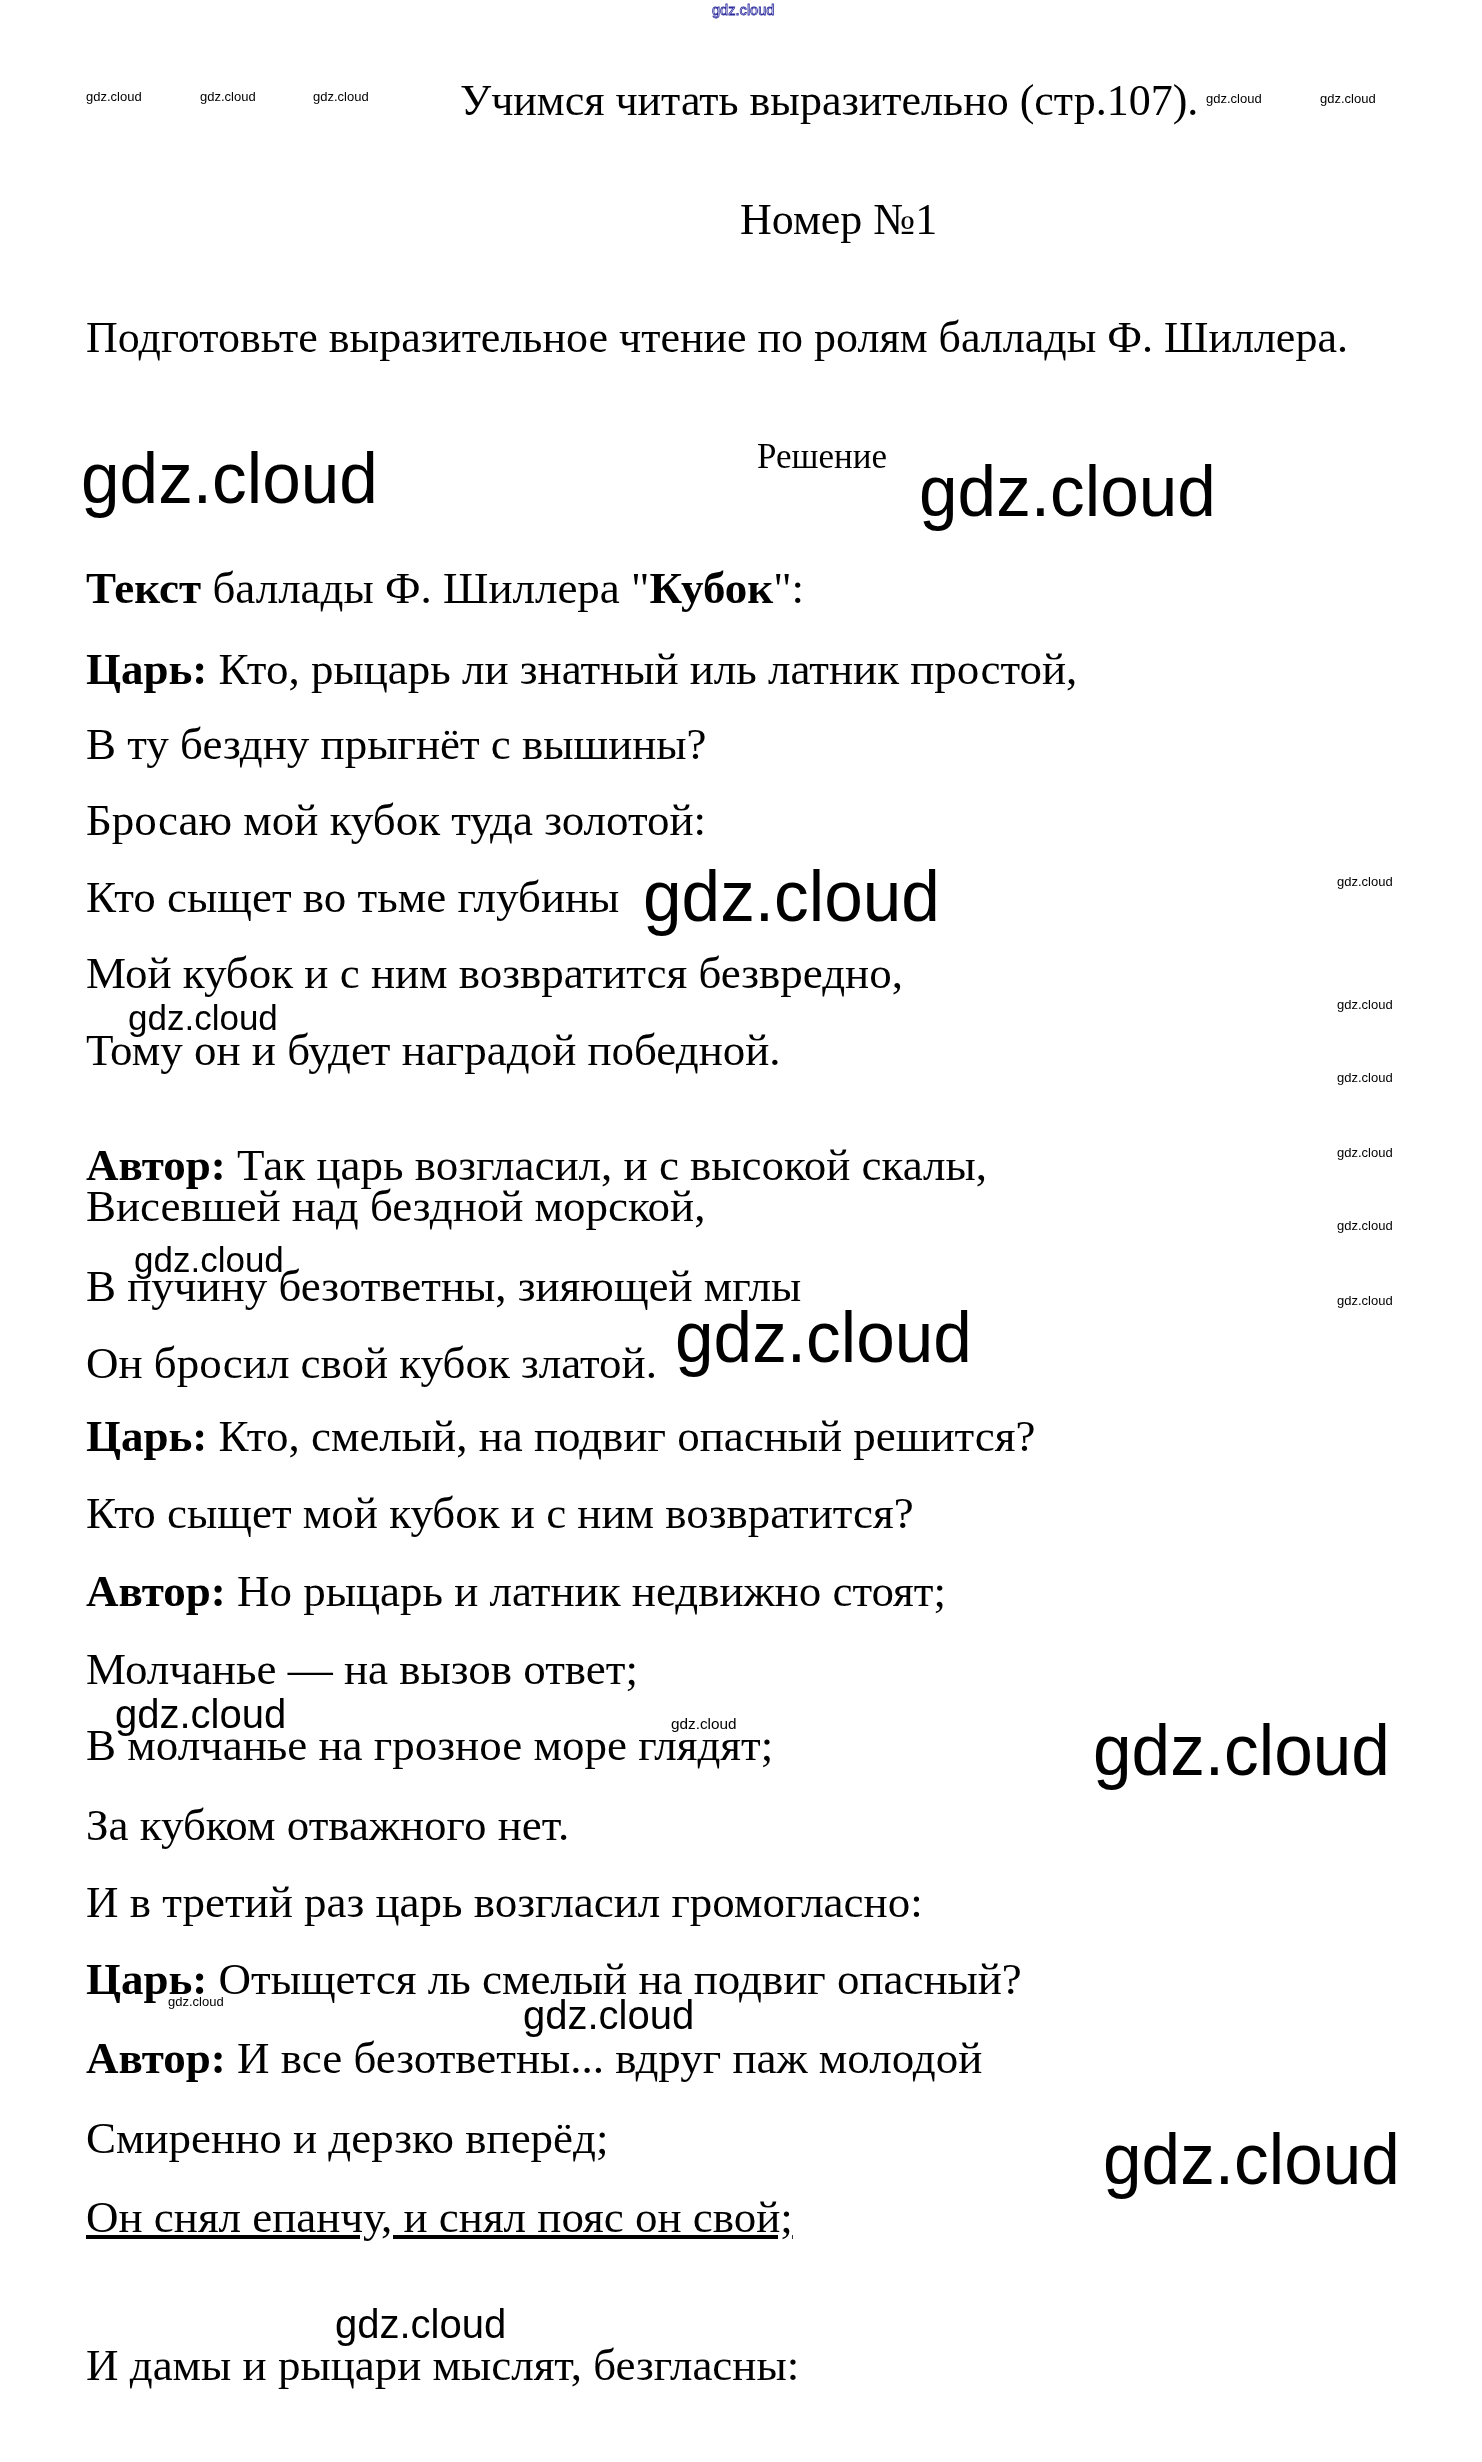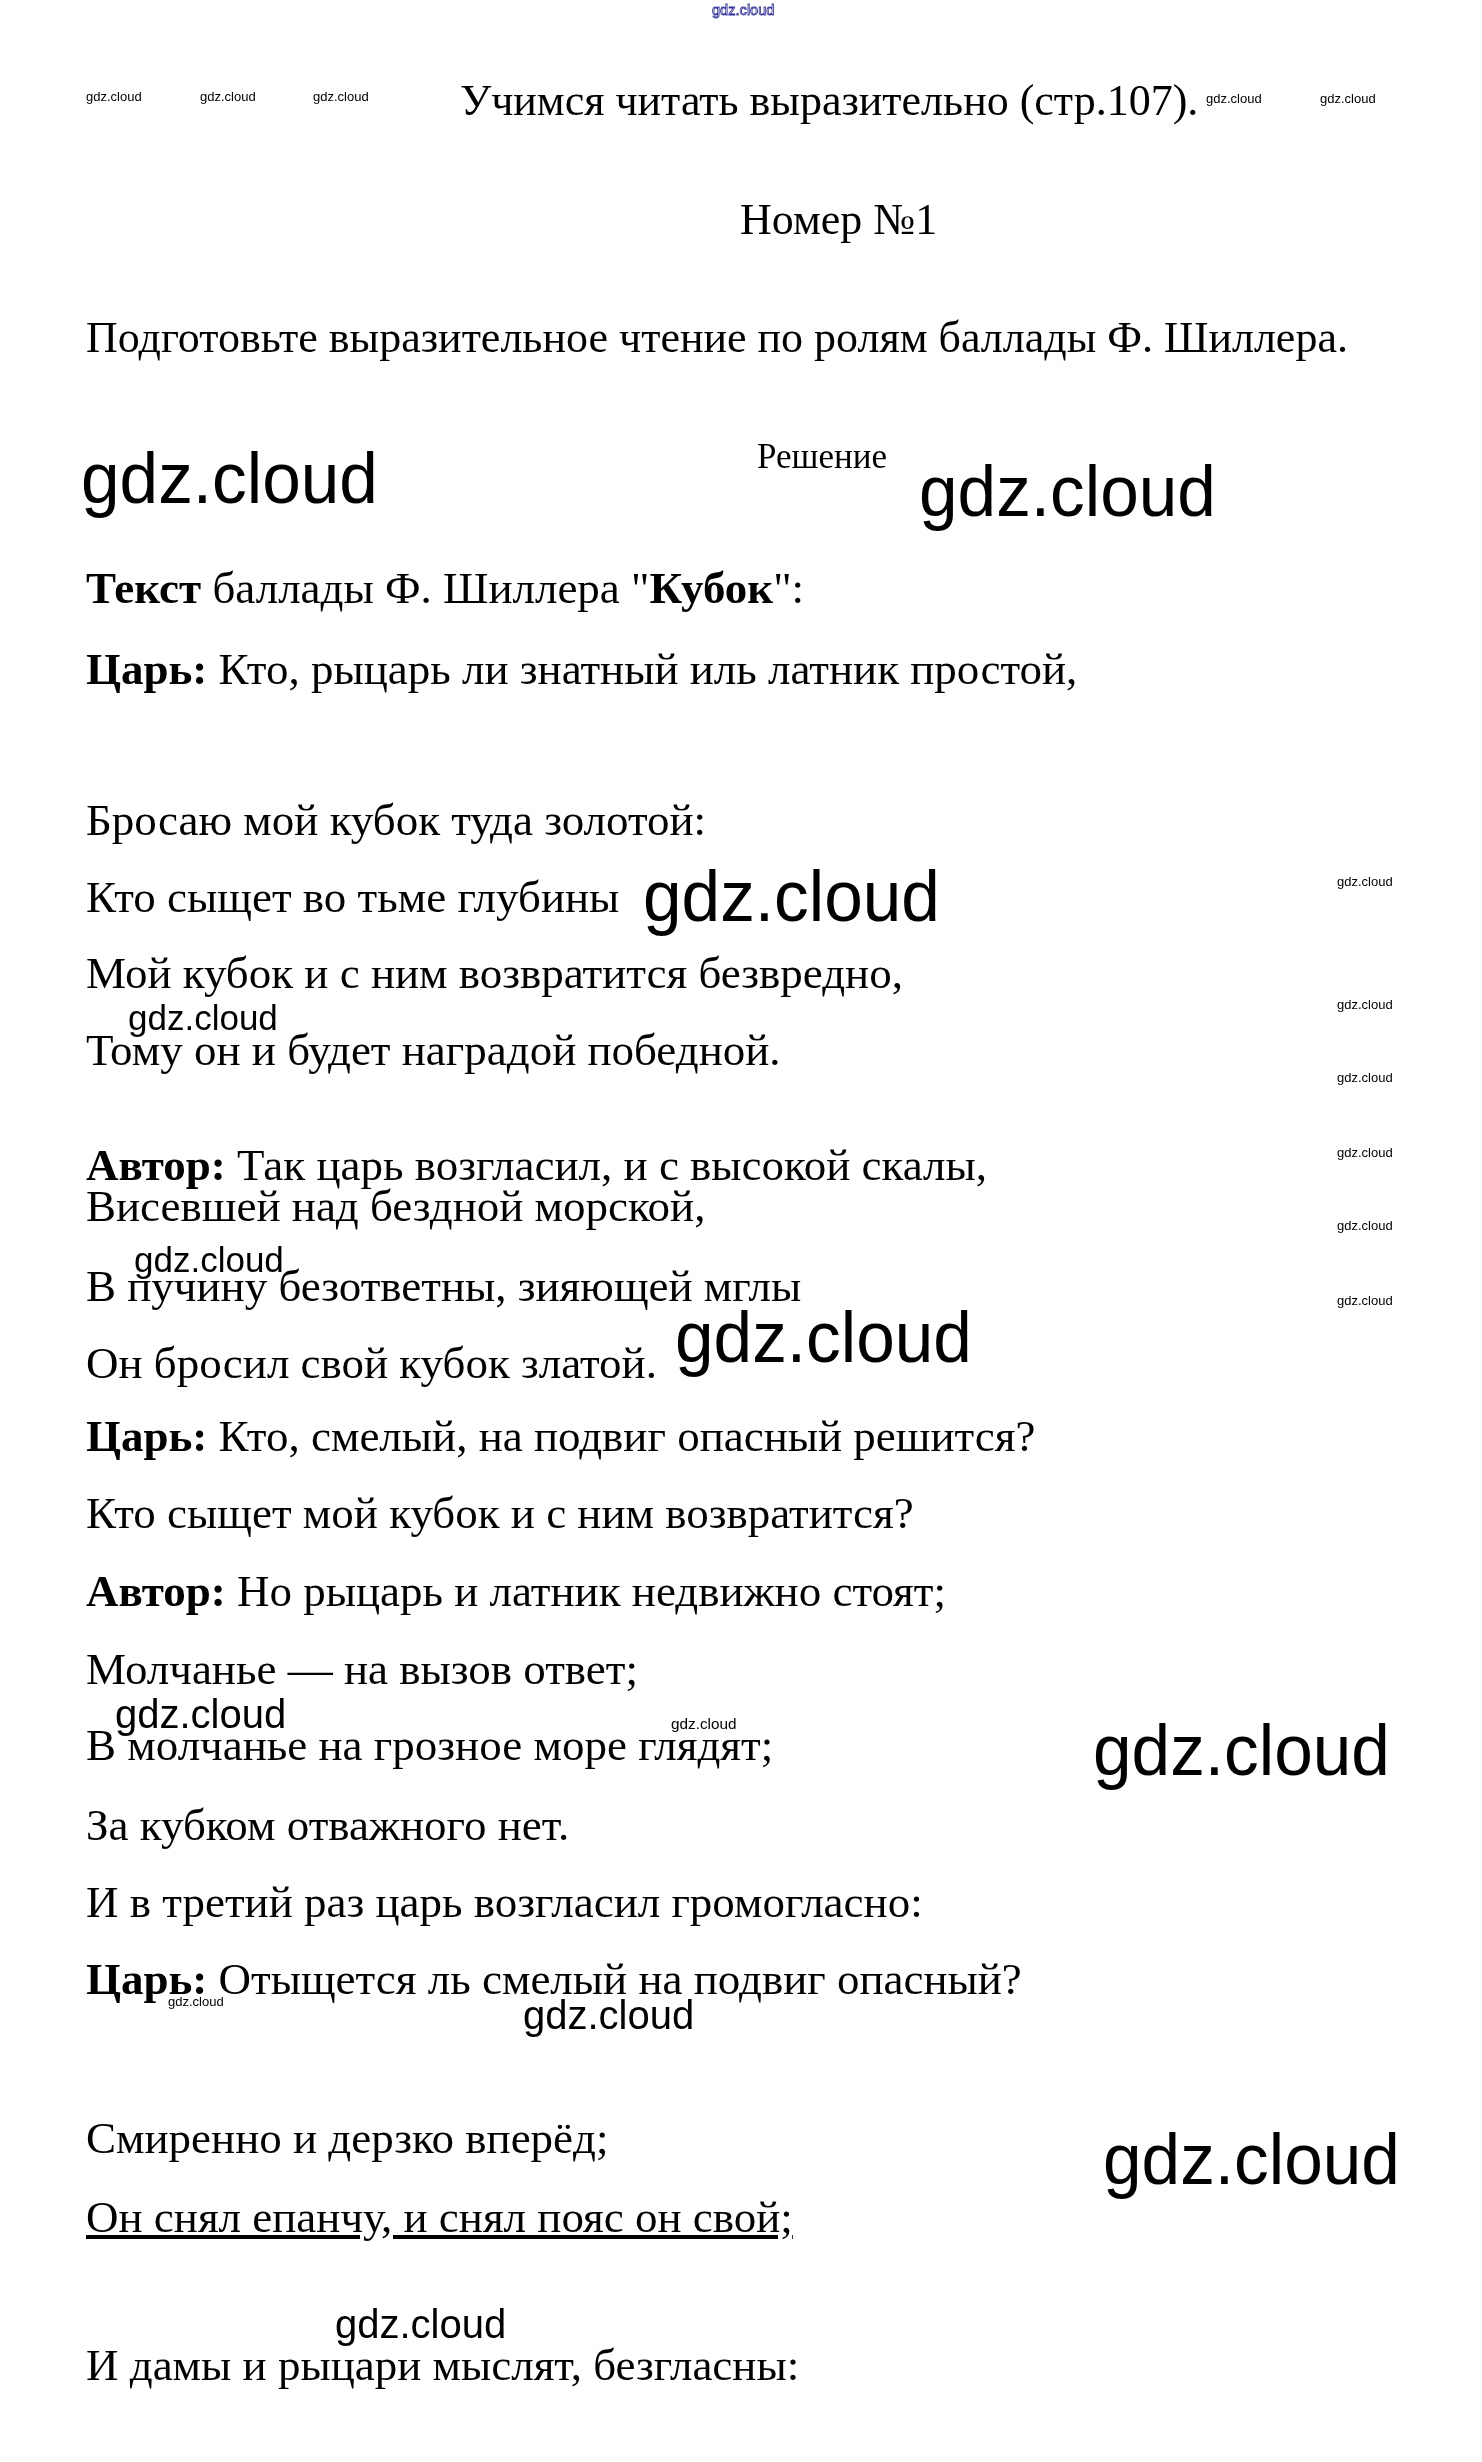--- a/index.html
+++ b/index.html
@@ -55,36 +55,38 @@
 
   <span class="abs wm wm-b" style="left:81px;top:445px;">gdz.cloud</span>
 
   <div class="abs solution" style="left:757px;top:439px;">Решение</div>
 
   <span class="abs wm wm-b" style="left:919px;top:458px;">gdz.cloud</span>
 
   <div class="line" style="top:566px;"><span class="b">Текст</span><span> баллады Ф. Шиллера "</span><span class="b">Кубок</span><span>":</span></div>
 
   <div class="line" style="top:647px;"><span class="b">Царь:</span><span> Кто, рыцарь ли знатный иль латник простой,</span></div>
+  <div class="line" style="top:722px;"><span class="b"></span><span>В ту бездну прыгнёт с вышины?</span></div>
   <div class="line" style="top:798px;"><span class="b"></span><span>Бросаю мой кубок туда золотой:</span></div>
   <div class="line" style="top:875px;"><span class="b"></span><span>Кто сыщет во тьме глубины</span></div>
   <div class="line" style="top:951px;"><span class="b"></span><span>Мой кубок и с ним возвратится безвредно,</span></div>
   <div class="line" style="top:1028px;"><span class="b"></span><span>Тому он и будет наградой победной.</span></div>
   <div class="line" style="top:1107px;margin-top:36px;"><span class="b">Автор:</span><span> Так царь возгласил, и с высокой скалы,</span></div>
   <div class="line" style="top:1184px;"><span class="b"></span><span>Висевшей над бездной морской,</span></div>
   <div class="line" style="top:1264px;"><span class="b"></span><span>В пучину безответны, зияющей мглы</span></div>
   <div class="line" style="top:1341px;"><span class="b"></span><span>Он бросил свой кубок златой.</span></div>
   <div class="line" style="top:1414px;"><span class="b">Царь:</span><span> Кто, смелый, на подвиг опасный решится?</span></div>
   <div class="line" style="top:1491px;"><span class="b"></span><span>Кто сыщет мой кубок и с ним возвратится?</span></div>
   <div class="line" style="top:1569px;"><span class="b">Автор:</span><span> Но рыцарь и латник недвижно стоят;</span></div>
   <div class="line" style="top:1647px;"><span class="b"></span><span>Молчанье — на вызов ответ;</span></div>
   <div class="line" style="top:1723px;"><span class="b"></span><span>В молчанье на грозное море глядят;</span></div>
   <div class="line" style="top:1803px;"><span class="b"></span><span>За кубком отважного нет.</span></div>
   <div class="line" style="top:1880px;"><span class="b"></span><span>И в третий раз царь возгласил громогласно:</span></div>
   <div class="line" style="top:1957px;"><span class="b">Царь:</span><span> Отыщется ль смелый на подвиг опасный?</span></div>
+  <div class="line" style="top:2036px;"><span class="b">Автор:</span><span> И все безответны... вдруг паж молодой</span></div>
   <div class="line" style="top:2116px;"><span class="b"></span><span>Смиренно и дерзко вперёд;</span></div>
   <div class="line" style="top:2195px;text-decoration:underline;"><span class="b"></span><span>Он снял епанчу, и снял пояс он свой;</span></div>
   <div class="line" style="top:2343px;"><span class="b"></span><span>И дамы и рыцари мыслят, безгласны:</span></div>
 
   <span class="abs wm wm-b" style="left:643px;top:863px;">gdz.cloud</span>
 
   <span class="abs wm wm-b" style="left:675px;top:1304px;">gdz.cloud</span>
 
   <span class="abs wm wm-s" style="left:1337px;top:875px;">gdz.cloud</span>
   <span class="abs wm wm-s" style="left:1337px;top:998px;">gdz.cloud</span>

